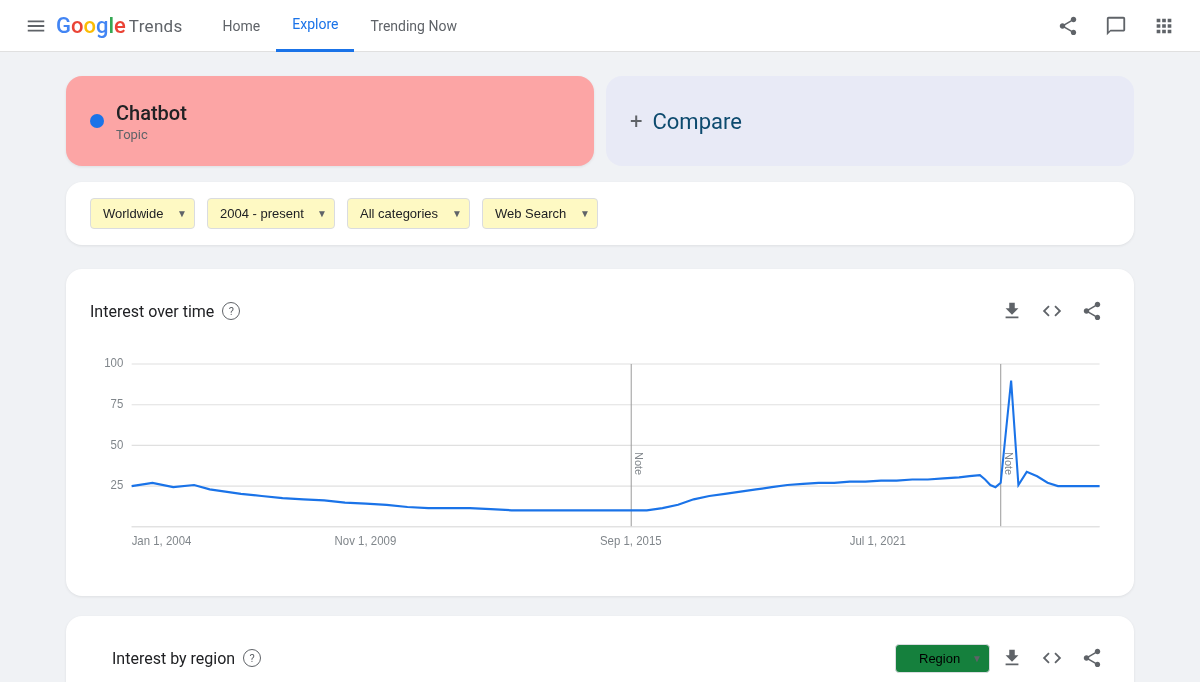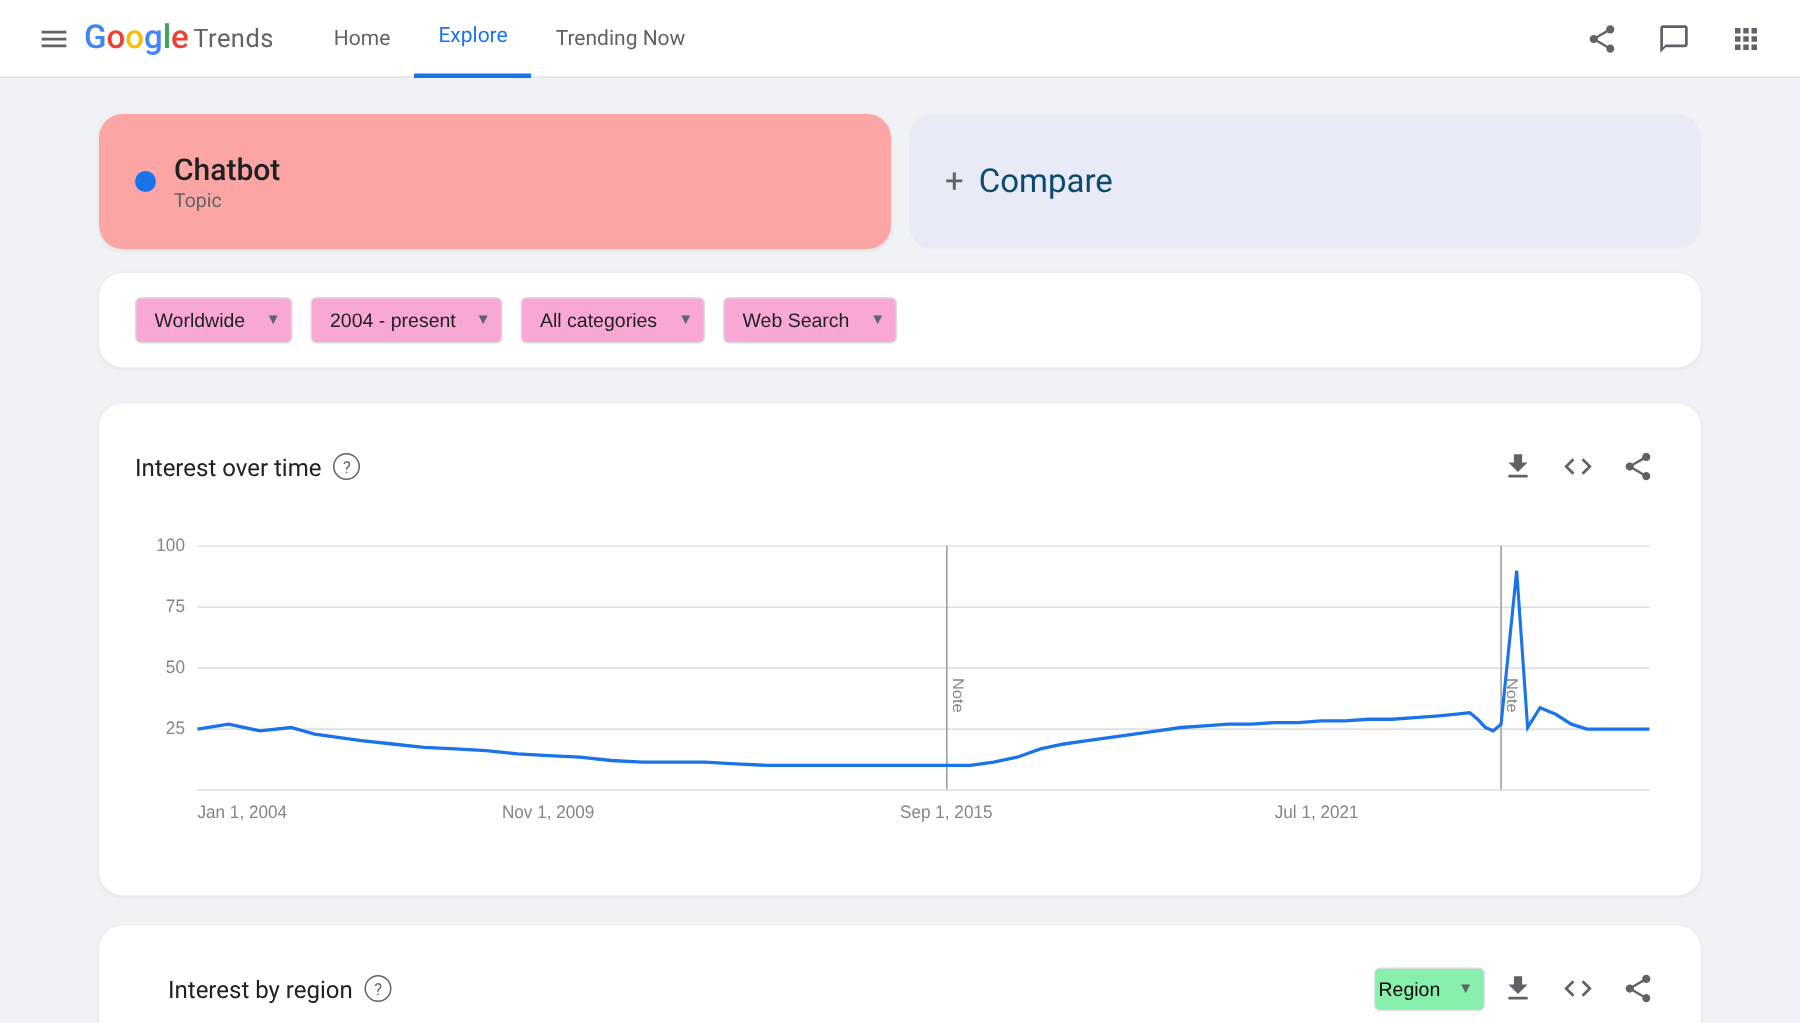--- a/index.html
+++ b/index.html
@@ -115,21 +115,21 @@
       box-shadow: 0 1px 3px rgba(0,0,0,0.08);
       margin-bottom: 24px;
     }
     .filter-select {
       border: 1px solid #dadce0;
       border-radius: 4px;
       padding: 7px 30px 7px 12px;
       font-size: 13px;
       color: #202124;
       cursor: pointer;
-      background: #f9a8d4;
+      background: #fef9c3;
       appearance: none;
       -webkit-appearance: none;
       position: relative;
     }
     .filter-wrapper {
       position: relative;
       display: inline-flex;
       align-items: center;
     }
     .filter-wrapper .chevron {
@@ -192,23 +192,23 @@
     }
     .region-header {
       display: flex;
       align-items: center;
       justify-content: space-between;
       margin-left: 22px;
     }
     .region-dropdown {
       border: 1px solid #dadce0;
       border-radius: 4px;
-      padding: 6px 28px 6px 2px;
+      padding: 6px 28px 6px 23px;
       font-size: 13px;
-      background: #86efac;
+      background: #15803d;
       appearance: none;
       cursor: pointer;
     }
 
     .grid-line { stroke: #e0e0e0; stroke-width: 1; }
     .axis-label { font-size: 11px; fill: #80868b; font-family: Arial, sans-serif; }
     .note-line { stroke: #9e9e9e; stroke-width: 1; stroke-dasharray: none; }
     .note-text { font-size: 10px; fill: #80868b; font-family: Arial, sans-serif; }
   </style>
 </head>

